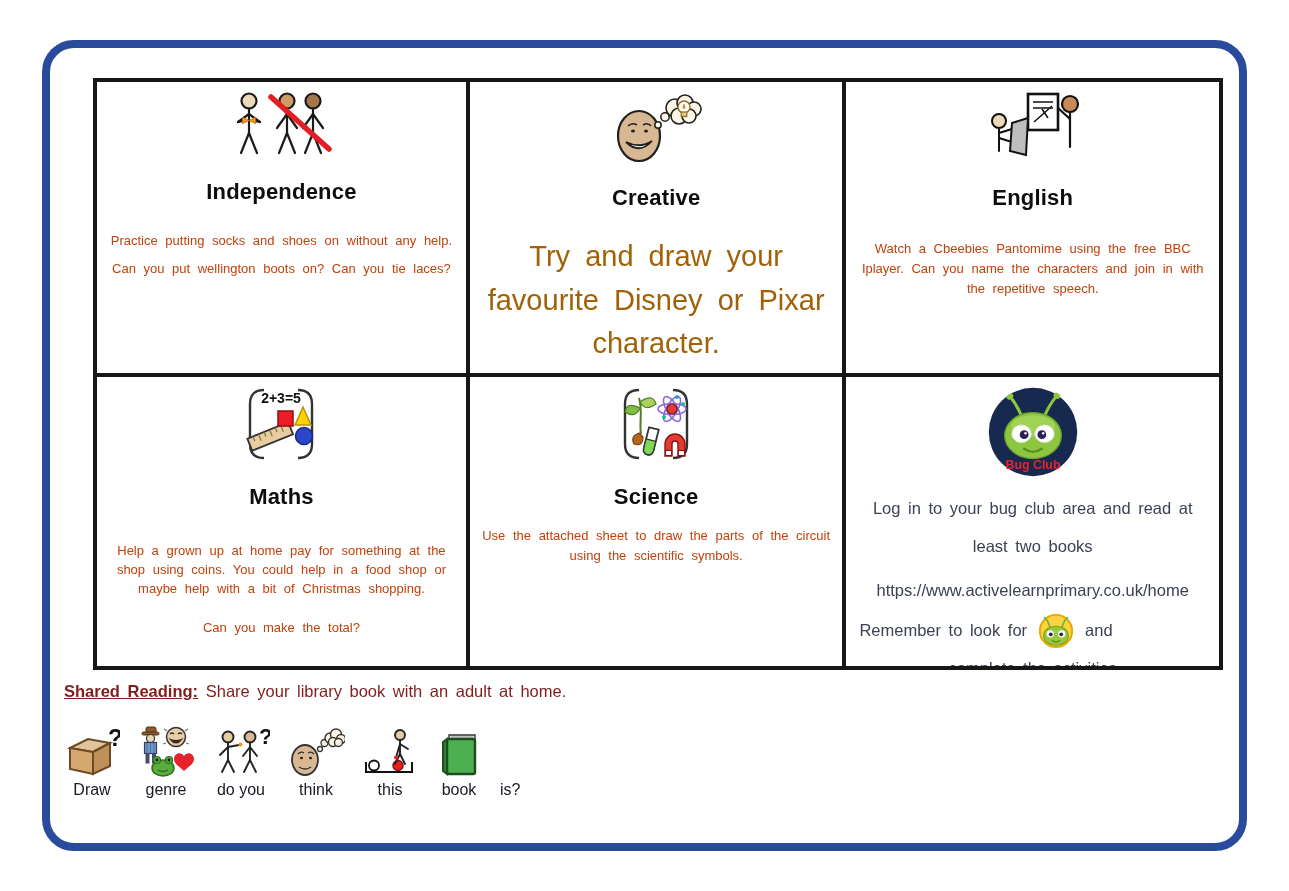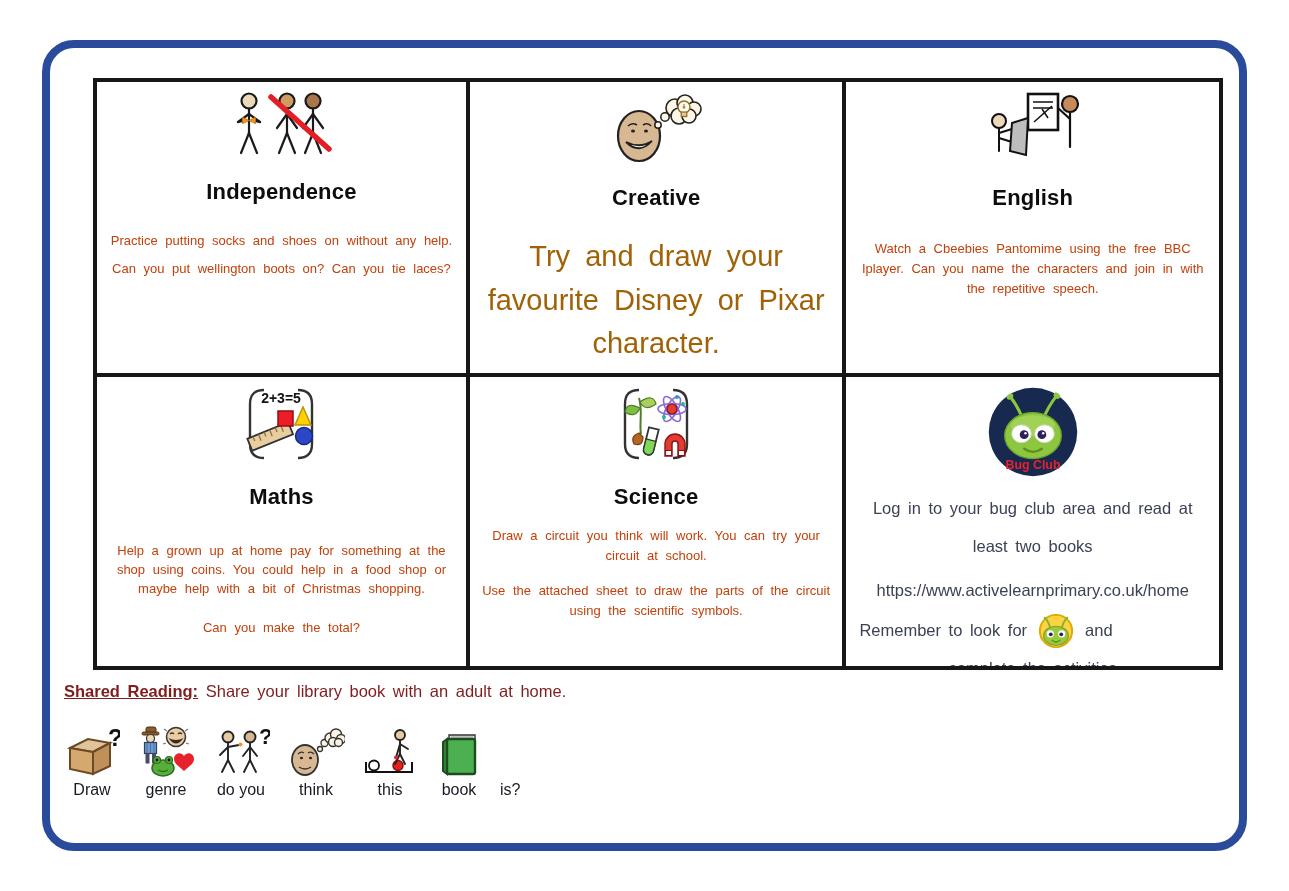--- a/index.html
+++ b/index.html
@@ -177,21 +177,20 @@
       <circle cx="60" cy="11" r="2" fill="#2b9ac8"></circle>
       <g transform="rotate(14 33 58)">
         <path d="M28,42 h10 v22 a5,5 0 0 1 -10,0 z" fill="#fff" stroke="#333" stroke-width="1.8"></path>
         <path d="M28,54 h10 v10 a5,5 0 0 1 -10,0 z" fill="#7ed957" stroke="#333" stroke-width="1.2"></path>
       </g>
       <path d="M48,58 A10,10 0 0 1 68,58 L68,70 L61,70 L61,58 A3,3 0 0 0 55,58 L55,70 L48,70 Z" fill="#e03c31" stroke="#8c1113" stroke-width="1.4"></path>
       <rect x="48.6" y="64.5" width="6" height="5" fill="#fff" stroke="#8c1113" stroke-width="1"></rect>
       <rect x="61.4" y="64.5" width="6" height="5" fill="#fff" stroke="#8c1113" stroke-width="1"></rect>
     </svg>
     <div class="cell-title">Science</div>
-    <div class="cell-body body-science">Draw a circuit you think will work. You can try your circuit at school.</div>
     <div class="cell-body body-science body-science-2">Use the attached sheet to draw the parts of the circuit using the scientific symbols.</div>
   </div>
 
   <div class="cell cell-bugclub">
     <div class="bug-logo-wrap">
       <svg width="92" height="92" viewBox="0 0 104 104">
         <circle cx="52" cy="52" r="50" fill="#17294e"></circle>
         <path d="M40,36 Q34,22 27,13" stroke="#8dc63f" stroke-width="3.5" fill="none" stroke-linecap="round"></path>
         <path d="M64,36 Q70,22 78,12" stroke="#8dc63f" stroke-width="3.5" fill="none" stroke-linecap="round"></path>
         <ellipse cx="26" cy="12" rx="4" ry="3" fill="#8dc63f" transform="rotate(-35 26 12)"></ellipse>

